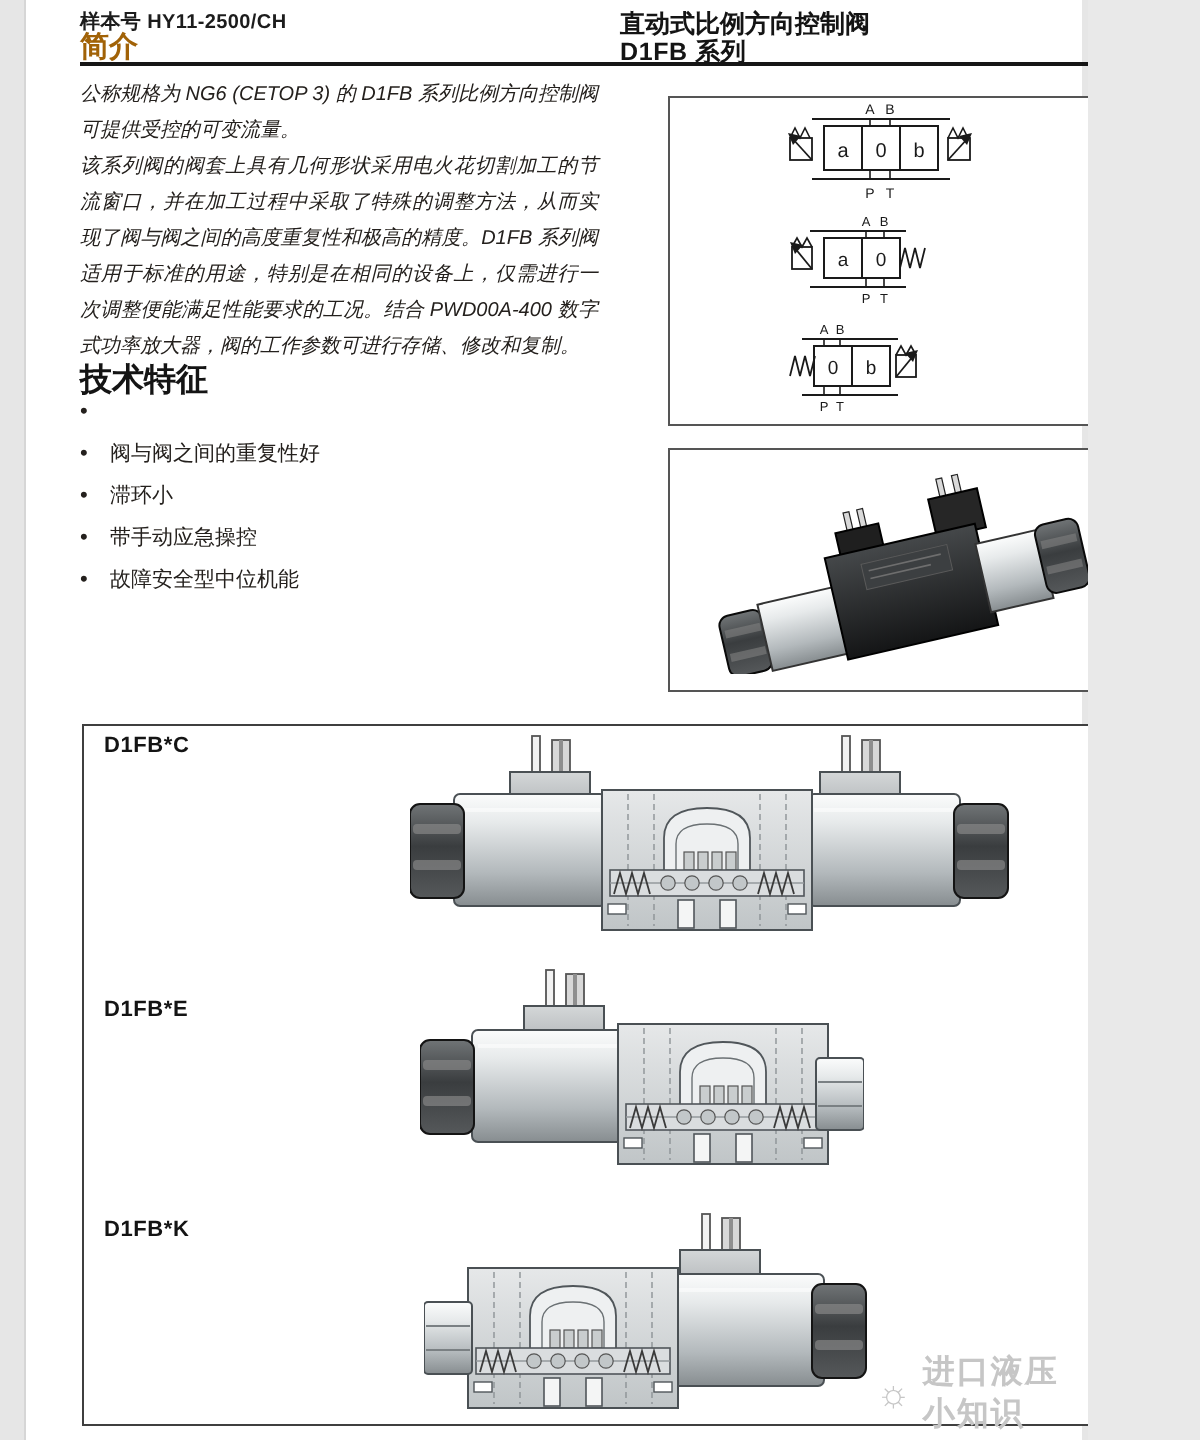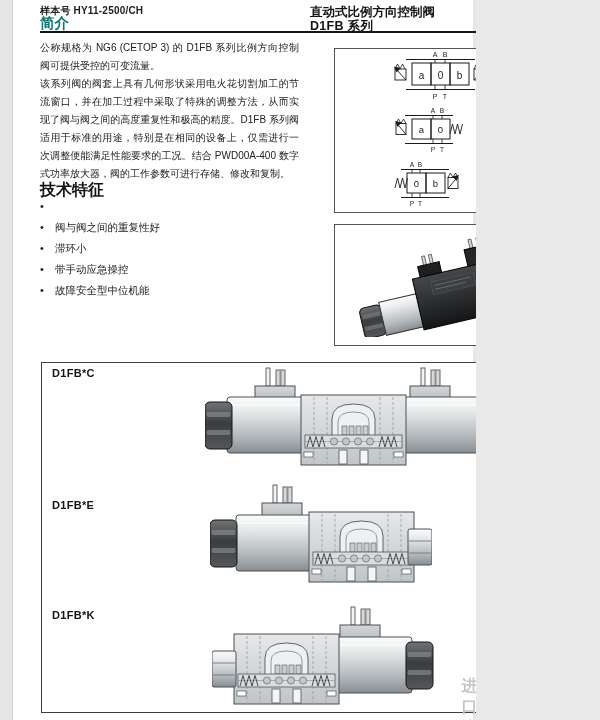--- a/index.html
+++ b/index.html
@@ -1,27 +1,27 @@
 <!DOCTYPE html>
 <html><head>
 <meta charset="utf-8">
 <style>
   html,body{margin:0;padding:0;}
   body{background:#e9e9e9;font-family:"Liberation Sans","DejaVu Sans",sans-serif;}
-  .canvas{position:relative;width:476px;height:720px;background:#ffffff;overflow:hidden;}
+  .canvas{position:relative;width:544px;height:720px;background:#ffffff;overflow:hidden;}
   .edge{position:absolute;top:0;height:720px;background:#e6e6e6;}
   .edge.left{left:0;width:12px;border-right:1px solid #d6d6d6;}
   .edge.right{right:0;width:3px;}
   .abs{position:absolute;}
   .doc-number{left:40px;top:4px;font-size:10px;font-weight:700;color:#1c1c1c;letter-spacing:.2px;}
-  .section-title{left:40px;top:14px;font-size:14.5px;font-weight:700;color:#0f766e;}
+  .section-title{left:40px;top:14px;font-size:14.5px;font-weight:700;color:#a16207;}
   .prod-title{left:310px;top:4px;font-size:12.5px;font-weight:700;color:#141414;}
   .prod-series{left:310px;top:18px;font-size:12.5px;font-weight:700;color:#141414;letter-spacing:.3px;}
   .head-rule{left:40px;top:31px;width:525px;height:2px;background:#161616;}
-  .intro{left:40px;top:39px;width:259px;color:#24201d;}
+  .intro{left:40px;top:39px;width:259px;color:#24201d;font-style:italic;}
   .intro p{margin:0;font-size:10px;line-height:18px;text-align:justify;}
   .feat-title{left:40px;top:180px;font-size:16px;font-weight:700;color:#141414;}
   .feat-list{left:40px;top:196px;width:235px;}
   .feat-item{display:flex;font-size:10.5px;line-height:21px;color:#24201d;}
   .feat-item .dot{width:15px;flex:0 0 15px;text-align:left;font-size:11px;}
   .panel{position:absolute;border:1px solid #555;background:#fff;}
   .sym-box{left:334px;top:48px;width:231px;height:163px;}
   .photo-box{left:334px;top:224px;width:231px;height:120px;}
   .page-tab{left:568px;top:205px;width:29px;height:47px;display:flex;align-items:center;justify-content:center;font-size:16px;font-weight:700;}
   .models-box{left:41px;top:362px;width:523px;height:349px;border:1.5px solid #3f3f3f;}

